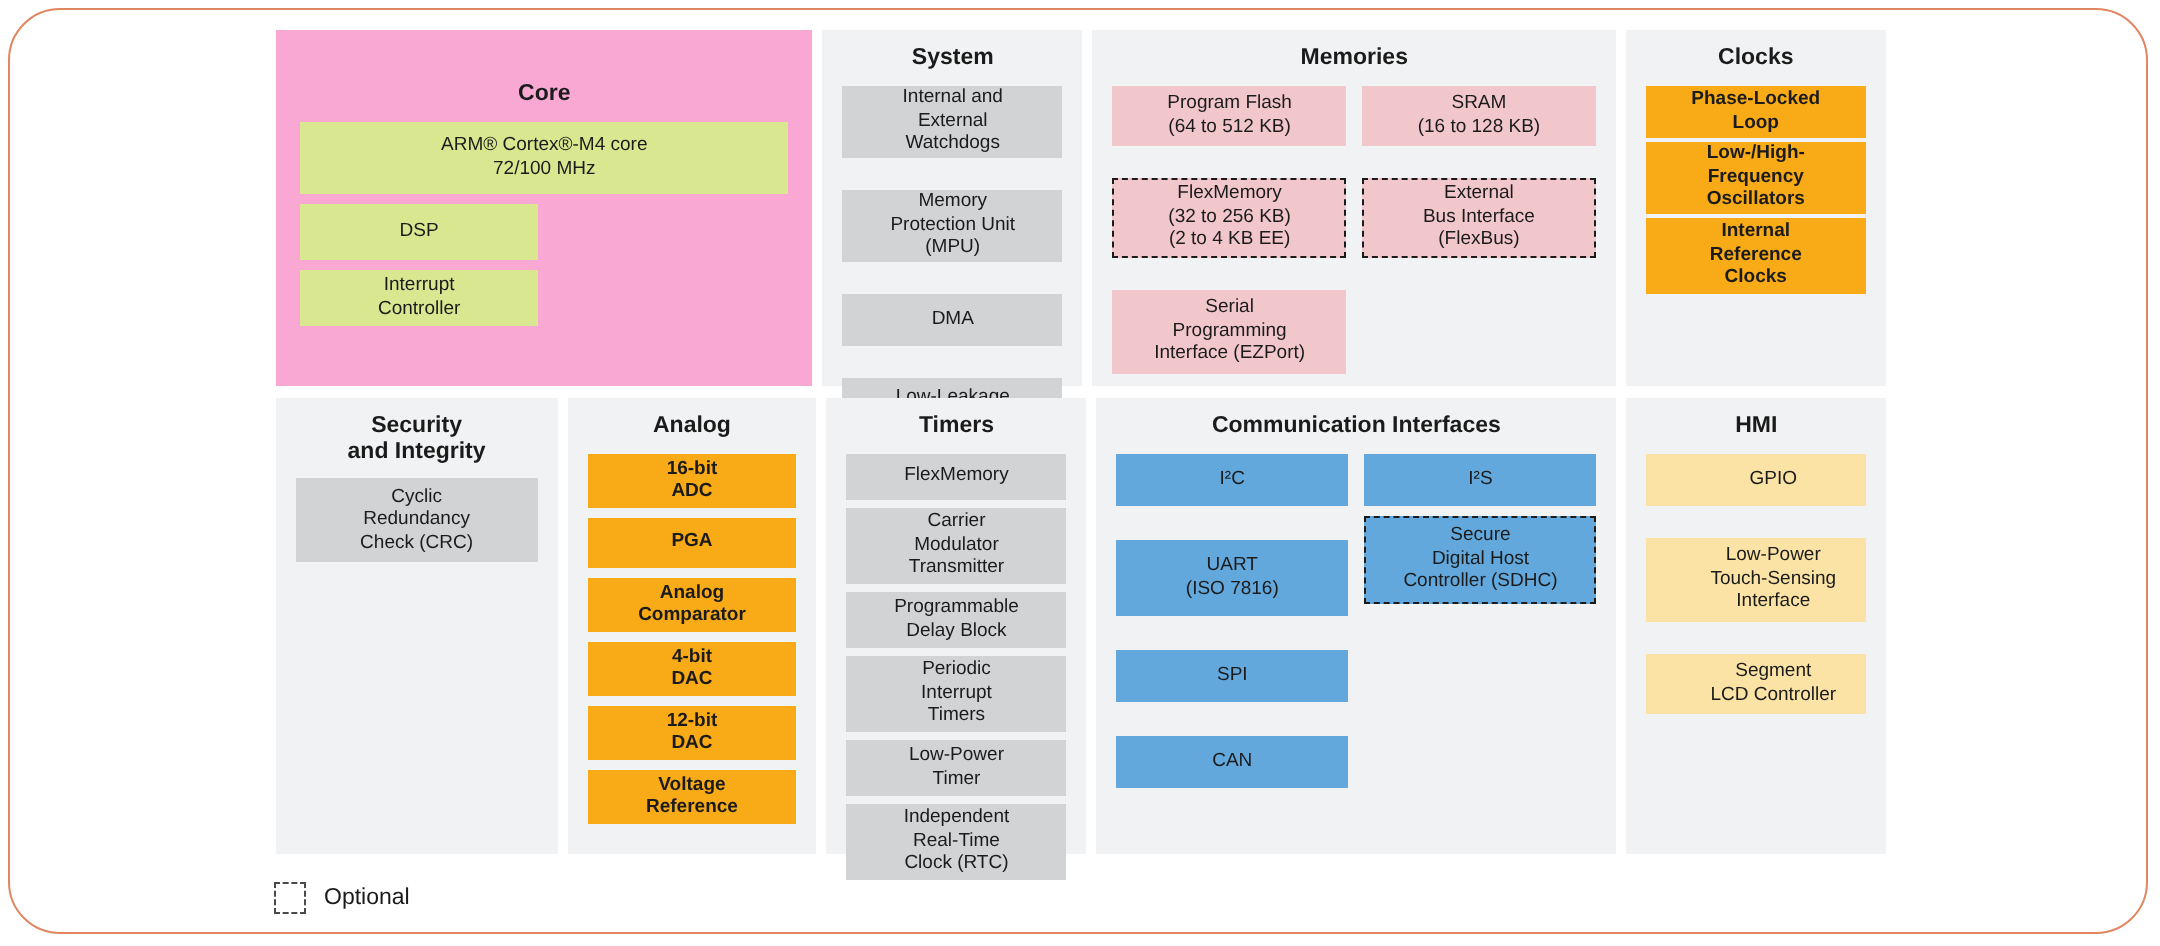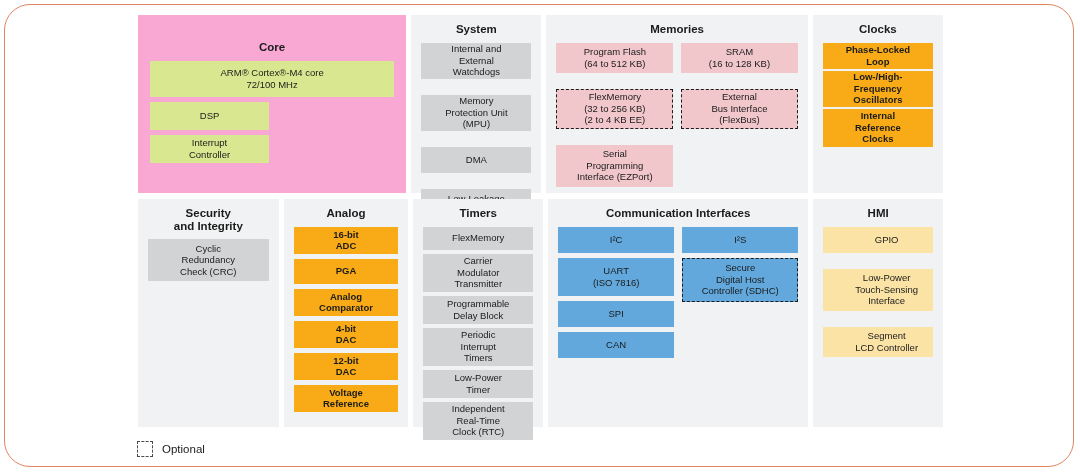--- a/index.html
+++ b/index.html
@@ -231,21 +231,21 @@
 Timer</div>
           <div class="block c-gray" style="height:38px">Independent
 Real-Time
 Clock (RTC)</div>
         </div>
       </div>
 
       <div class="panel p-comm">
         <div class="panel-title">Communication Interfaces</div>
         <div class="cols">
-          <div class="blocks" style="gap:5px">
+          <div class="blocks" style="gap:17px">
             <div class="block c-blue" style="height:26px">I²C</div>
             <div class="block c-blue" style="height:38px">UART
 (ISO 7816)</div>
             <div class="block c-blue" style="height:26px">SPI</div>
             <div class="block c-blue" style="height:26px">CAN</div>
           </div>
           <div class="blocks" style="gap:5px">
             <div class="block c-blue" style="height:26px">I²S</div>
             <div class="block c-blue optional" style="height:44px">Secure
 Digital Host

